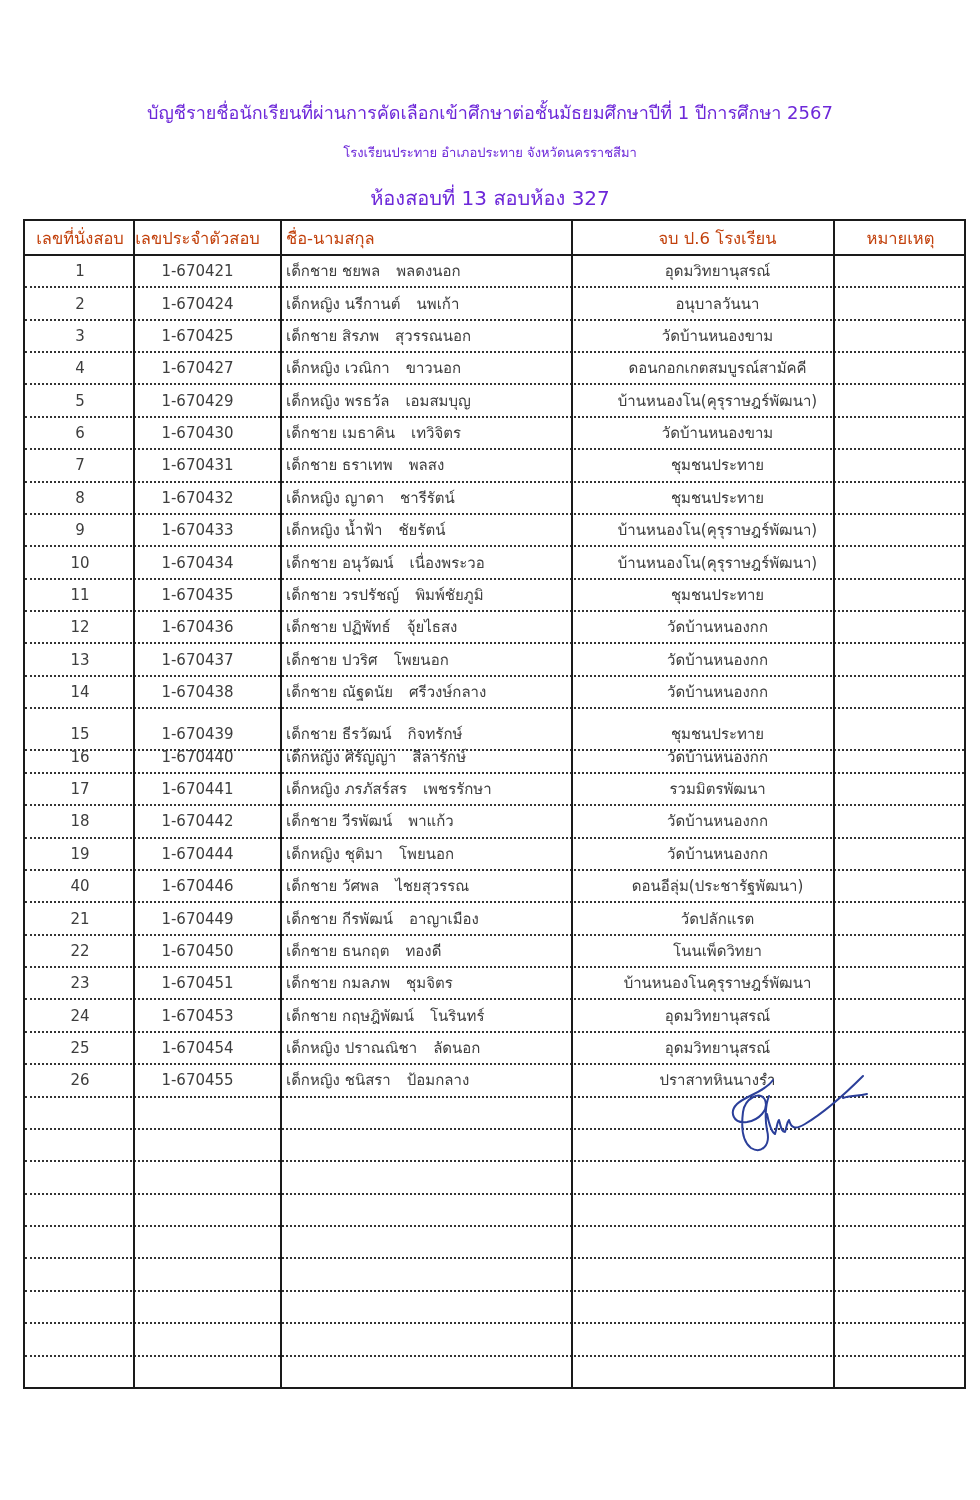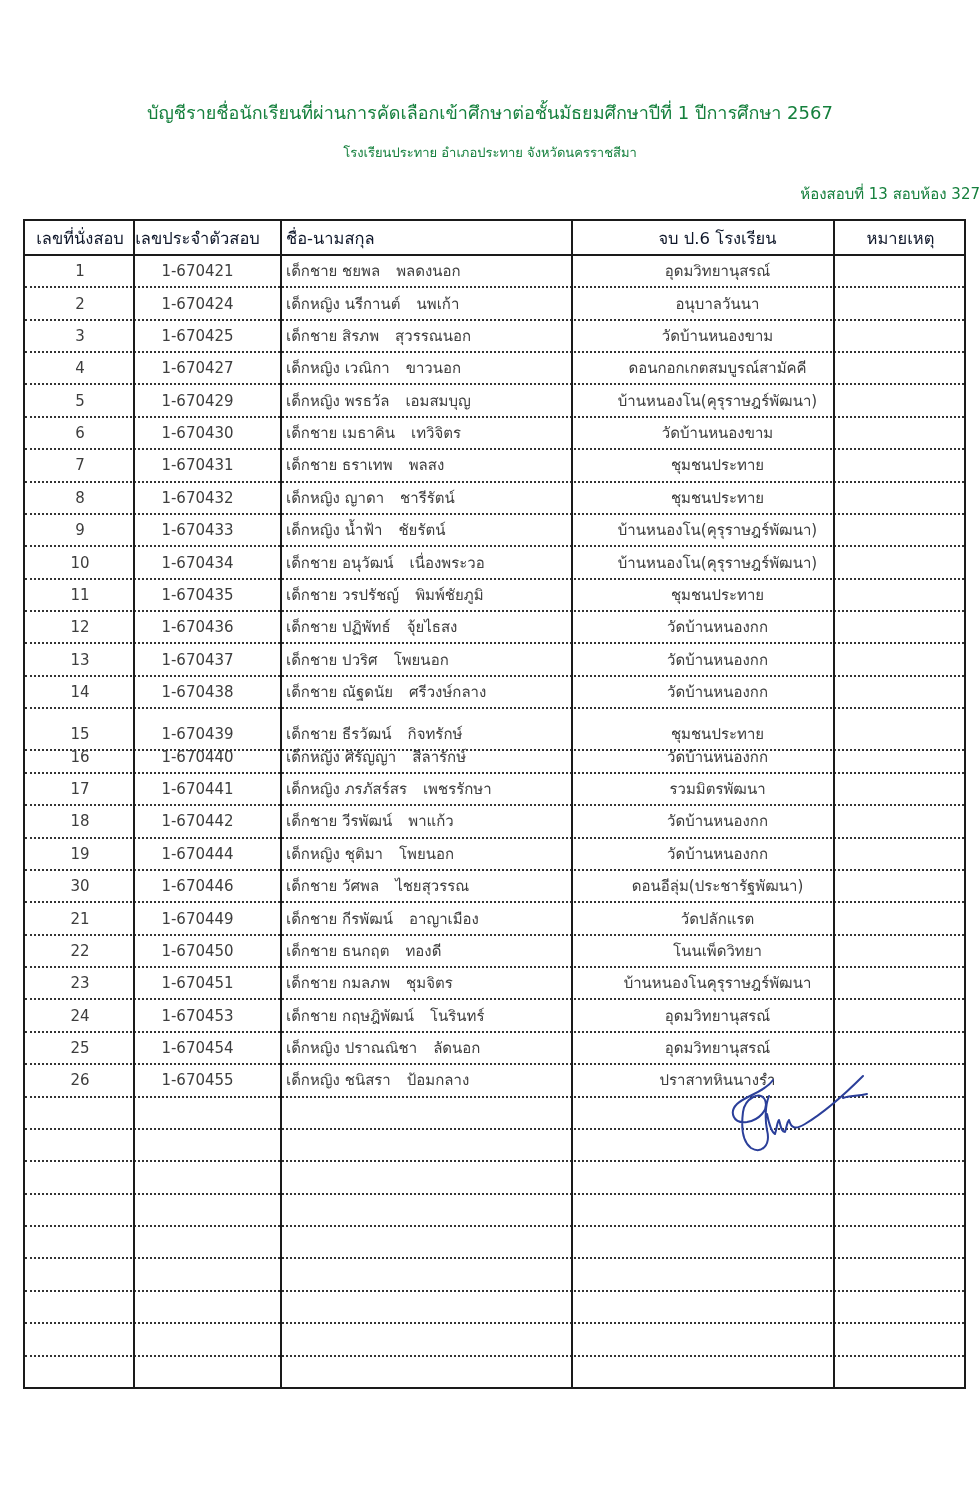--- a/index.html
+++ b/index.html
@@ -13,26 +13,26 @@
       position: relative;
       overflow: hidden;
       font-family: "DejaVu Sans", "Liberation Sans", sans-serif;
       color: #3a3a3a;
     }
     .title-line {
       position: absolute;
       left: 0;
       width: 980px;
       text-align: center;
-      color: #15803d;
+      color: #6d28d9;
       white-space: nowrap;
     }
     #title-1 { top: 98px; font-size: 18px; }
     #title-2 { top: 142px; font-size: 13px; }
-    #title-3 { top: 182px; font-size: 15px; text-align: right; }
+    #title-3 { top: 182px; font-size: 20px; }
 
     .table {
       position: absolute;
       left: 23px;
       top: 219px;
       width: 943px;
       height: 1170px;
       border: 2px solid #1a1a1a;
       box-sizing: border-box;
     }
@@ -67,21 +67,21 @@
       bottom: 0;
       display: flex;
       align-items: center;
       font-size: 15px;
       color: #3d3d3d;
       white-space: nowrap;
       overflow: hidden;
     }
     .header-row .cell {
       font-size: 16.5px;
-      color: #0f172a;
+      color: #c2410c;
       border-radius: 8px;
     }
     .c-seat { left: 0; width: 110px; justify-content: center; }
     .c-id { left: 110px; width: 125px; justify-content: center; }
     .c-name { left: 257px; width: 291px; justify-content: flex-start; padding-left: 4px; box-sizing: border-box; }
     .c-school { left: 548px; width: 289px; justify-content: center; }
     .c-remark { left: 810px; width: 131px; justify-content: center; }
     .header-row .c-name { padding-left: 4px; }
 
     .name-gap { display: inline-block; width: 16px; }
@@ -313,21 +313,21 @@
         <div class="cell c-id">1-670444</div>
         <div class="cell c-name">
           <span>เด็กหญิง ชุติมา</span>
           <span class="name-gap"></span>
           <span>โพยนอก</span>
         </div>
         <div class="cell c-school">วัดบ้านหนองกก</div>
         <div class="cell c-remark"></div>
       </div>
       <div class="row" style="top: 650.03px;">
-        <div class="cell c-seat">30</div>
+        <div class="cell c-seat">40</div>
         <div class="cell c-id">1-670446</div>
         <div class="cell c-name">
           <span>เด็กชาย วัศพล</span>
           <span class="name-gap"></span>
           <span>ไชยสุวรรณ</span>
         </div>
         <div class="cell c-school">ดอนอีลุ่ม(ประชารัฐพัฒนา)</div>
         <div class="cell c-remark"></div>
       </div>
       <div class="row" style="top: 682.4px;">

